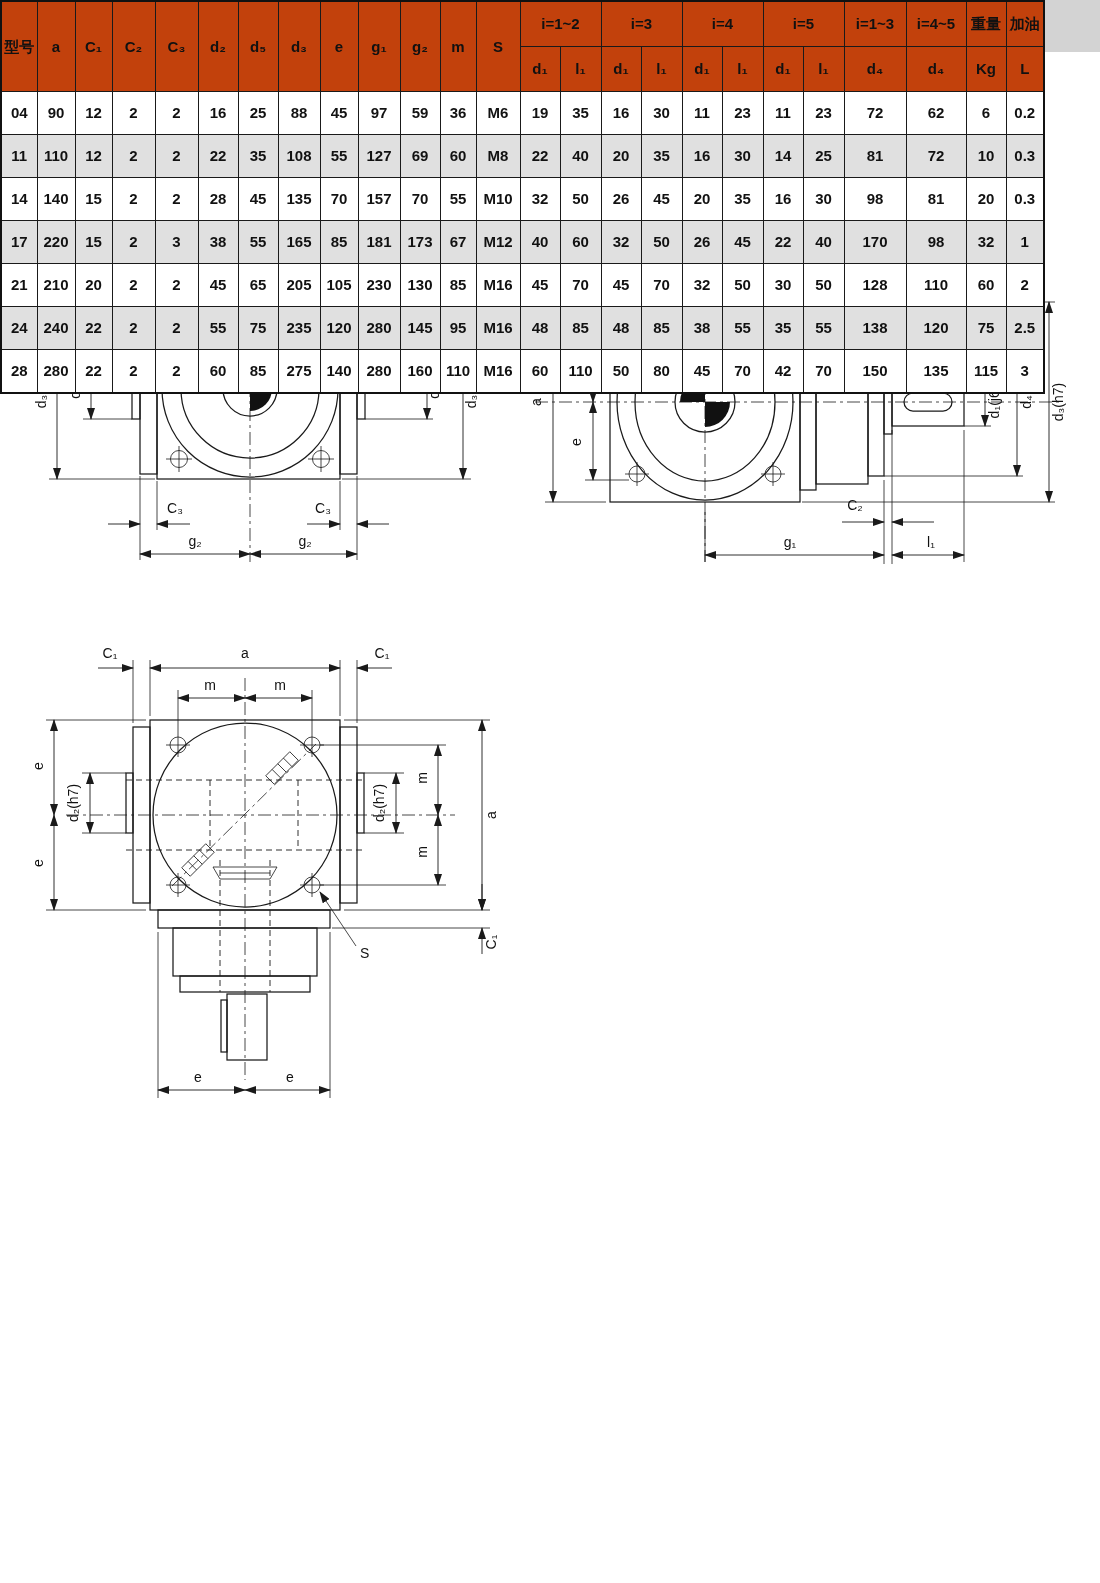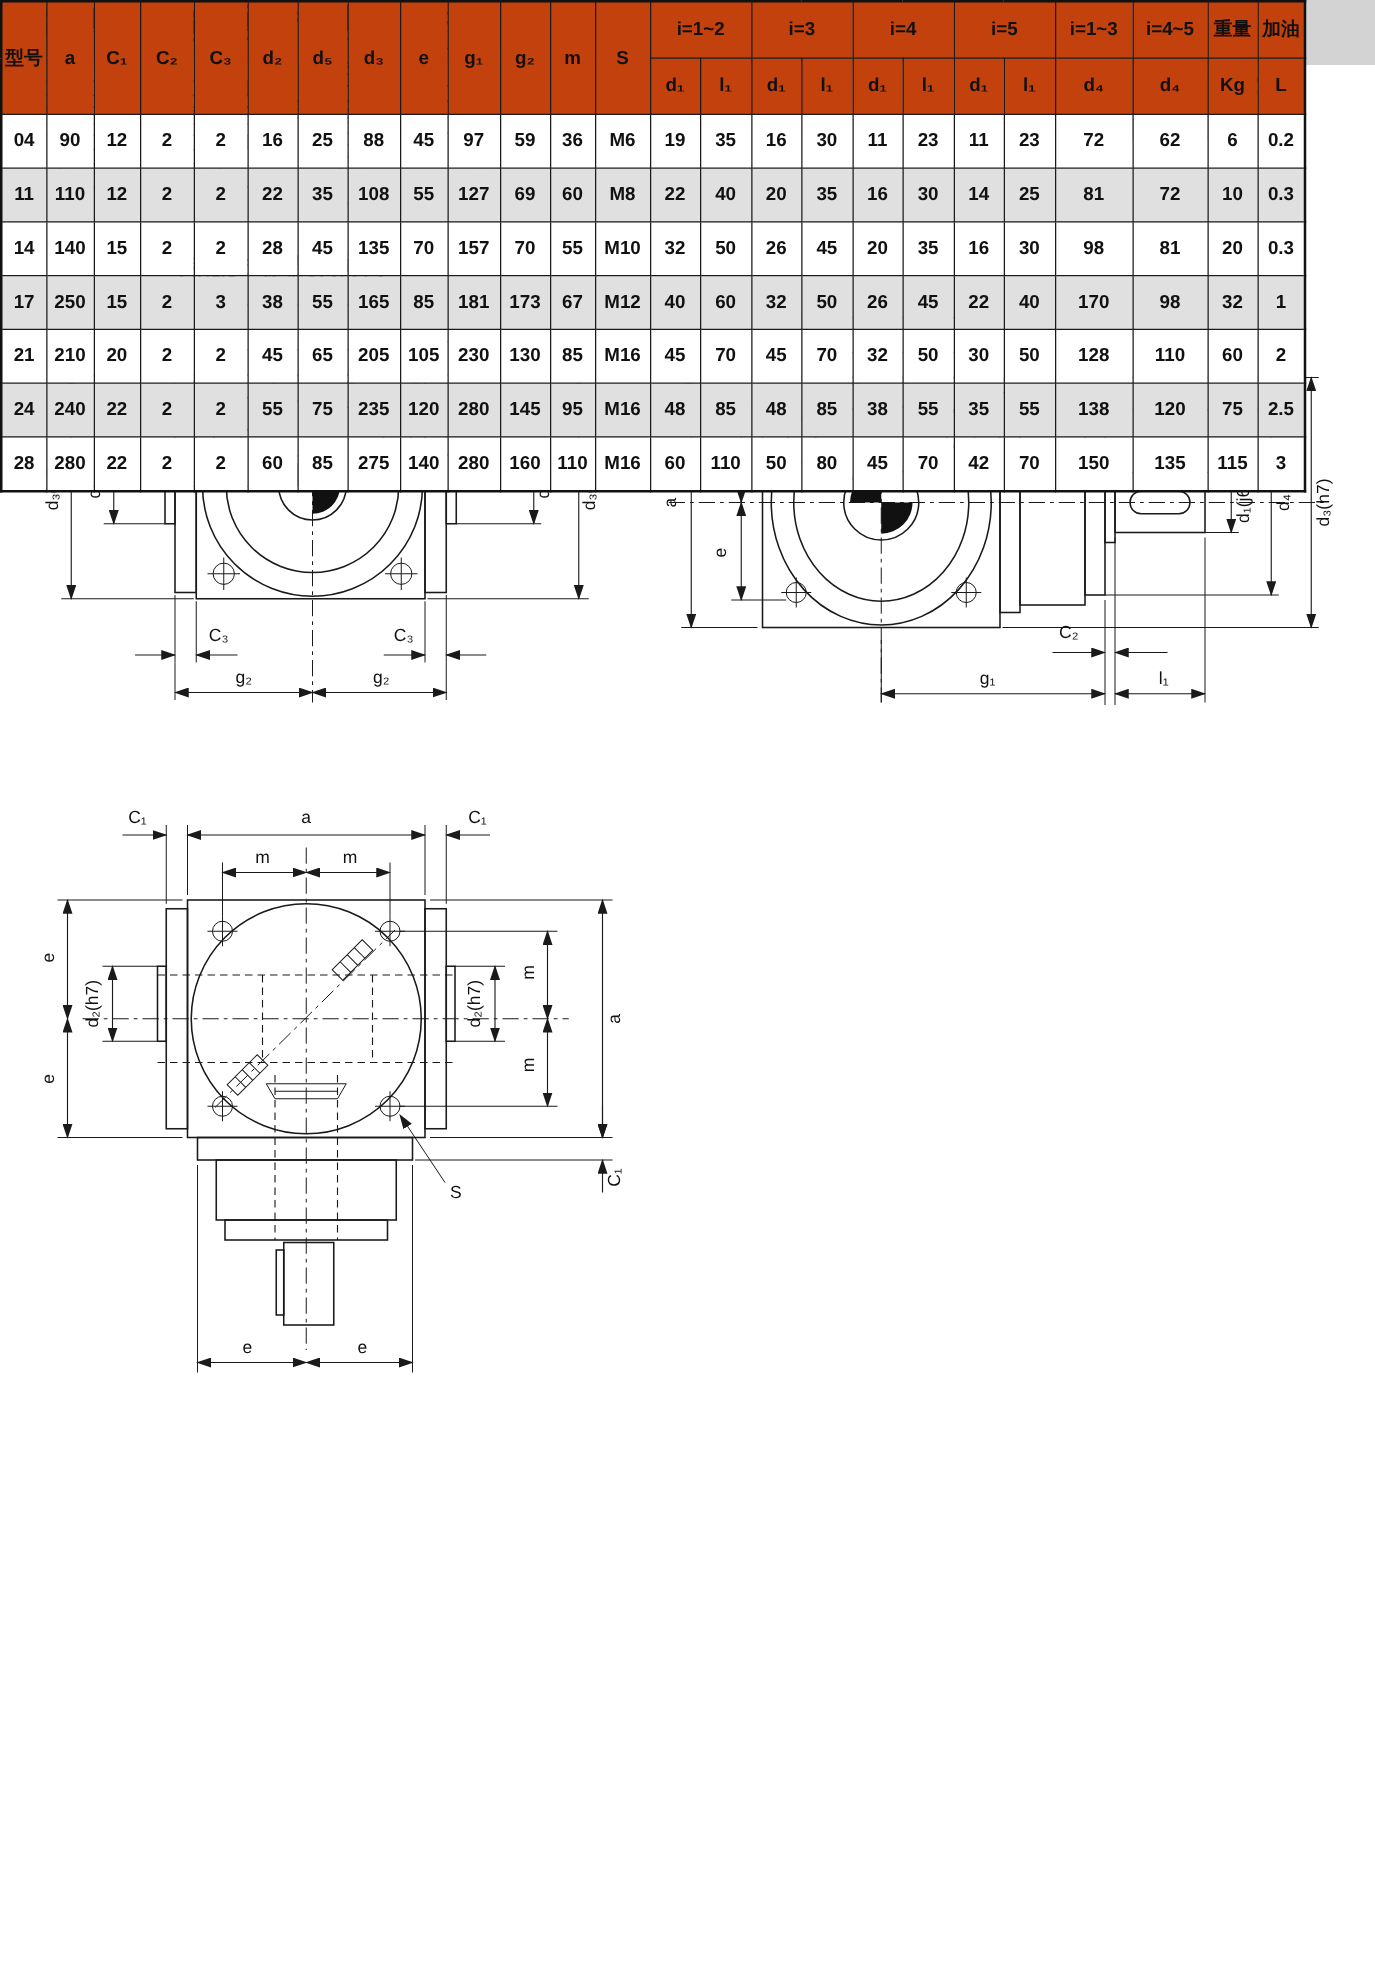--- a/index.html
+++ b/index.html
@@ -593,21 +593,21 @@
             <td>35</td>
             <td>16</td>
             <td>30</td>
             <td>98</td>
             <td>81</td>
             <td>20</td>
             <td>0.3</td>
           </tr>
           <tr>
             <td>17</td>
-            <td>250</td>
+            <td>220</td>
             <td>15</td>
             <td>2</td>
             <td>3</td>
             <td>38</td>
             <td>55</td>
             <td>165</td>
             <td>85</td>
             <td>181</td>
             <td>173</td>
             <td>67</td>

